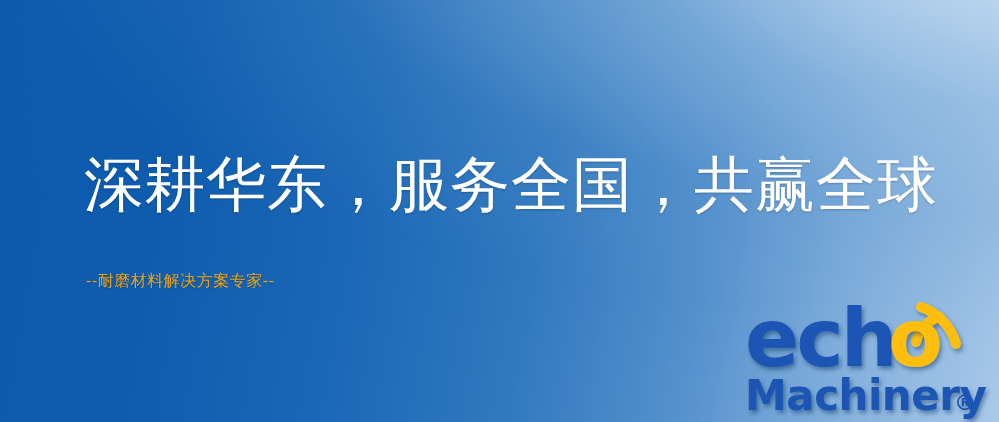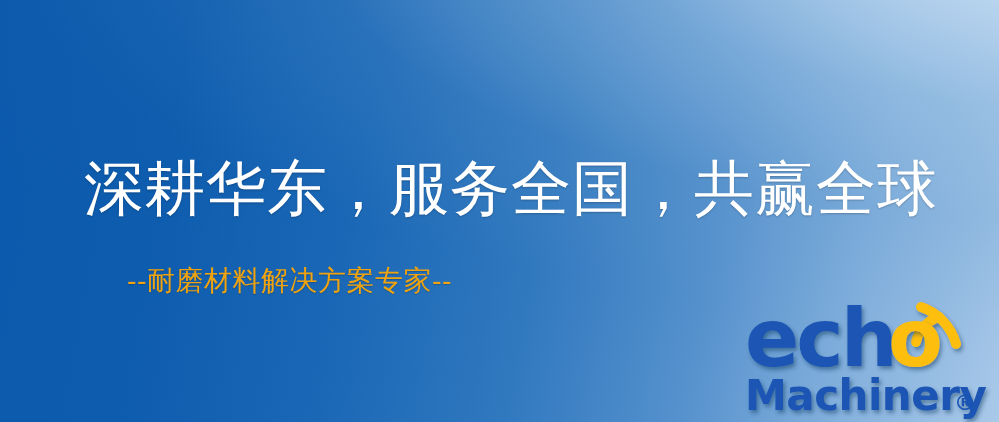--- a/index.html
+++ b/index.html
@@ -17,42 +17,41 @@
     background-image:
       radial-gradient(ellipse 150% 130% at 112% -18%, rgba(208,228,246,0.98) 0%, rgba(190,216,240,0.85) 16%, rgba(150,190,226,0.55) 34%, rgba(95,152,205,0.22) 54%, rgba(40,110,180,0.03) 74%, rgba(13,90,173,0) 88%),
       linear-gradient(100deg, #0c5aad 0%, #0e5cae 18%, #1a67b6 36%, #3179bf 54%, #5591cd 70%, #84b1dd 85%, #a9c9e9 100%);
   }
 
   
   #headline {
     position: absolute;
     left: 84px;
     top: 154px;
-    font-family: Liberation Serif, serif;
+    font-family: Liberation Mono, monospace;
     font-size: 60px;
     line-height: 70px;
     letter-spacing: 1px;
     color: #ffffff;
     white-space: nowrap;
     text-shadow: 0 1px 2px rgba(0,0,0,0.22);
   }
 
   
   #subtitle {
     position: absolute;
     left: 86px;
     top: 266px;
     font-family: "DejaVu Serif", "Liberation Serif", serif;
-    font-size: 28px;
+    font-size: 16px;
     line-height: 30px;
     letter-spacing: 0.5px;
     color: #efa310;
     white-space: nowrap;
     text-shadow: 0 1px 1px rgba(0,0,0,0.18);
-    margin-left: 41px;
   }
 
   
   #logo {
     position: absolute;
     left: 745px;
     top: 292px;
     width: 250px;
     height: 130px;
     text-decoration: underline;

